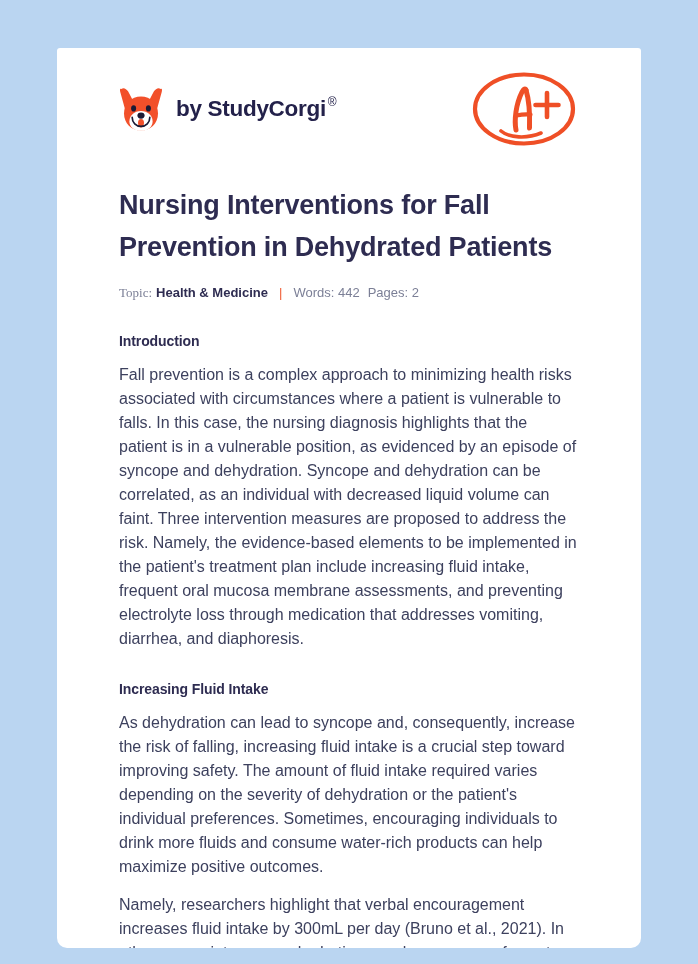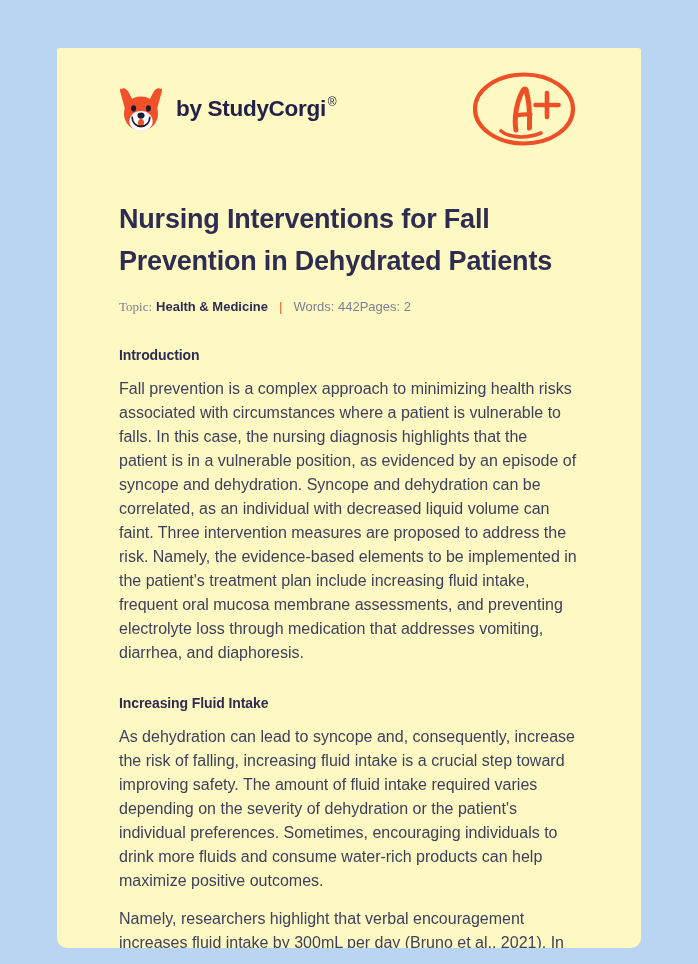--- a/index.html
+++ b/index.html
@@ -15,21 +15,21 @@
     overflow: hidden;
   }
 
   
   .page-sheet {
     position: absolute;
     left: 57px;
     top: 48px;
     width: 584px;
     height: 900px;
-    background: #fef9c3;
+    background: #ffffff;
     border-radius: 3px 3px 10px 10px;
     overflow: hidden;
     box-sizing: border-box;
   }
 
   .page-inner {
     padding: 0 62px;
     box-sizing: border-box;
     width: 100%;
   }
@@ -81,21 +81,21 @@
     flex: none;
     display: block;
   }
 
   
   .doc-title {
     font-size: 27px;
     line-height: 42px;
     font-weight: bold;
     color: #2e2c51;
-    margin: 40px 0 0 0;
+    margin: 26px 0 0 0;
     letter-spacing: -0.2px;
   }
 
   
   .doc-meta {
     margin-top: 16px;
     font-size: 13px;
     color: #7b7f96;
     display: flex;
     align-items: center;
@@ -107,21 +107,21 @@
     color: #2e2c51;
     font-weight: bold;
     margin-left: 4px;
   }
   .meta-divider {
     color: #ef5b33;
     margin: 0 11px;
     font-weight: normal;
   }
   .meta-words { color: #7b7f96; }
-  .meta-pages { color: #7b7f96; }
+  .meta-pages { color: #7b7f96; margin-left: 8px; }
 
   
   .section-heading {
     font-size: 14px;
     font-weight: bold;
     color: #2e2c51;
     margin: 30px 0 0 0;
     letter-spacing: -0.1px;
   }
   .section-heading.first { margin-top: 31px; }

